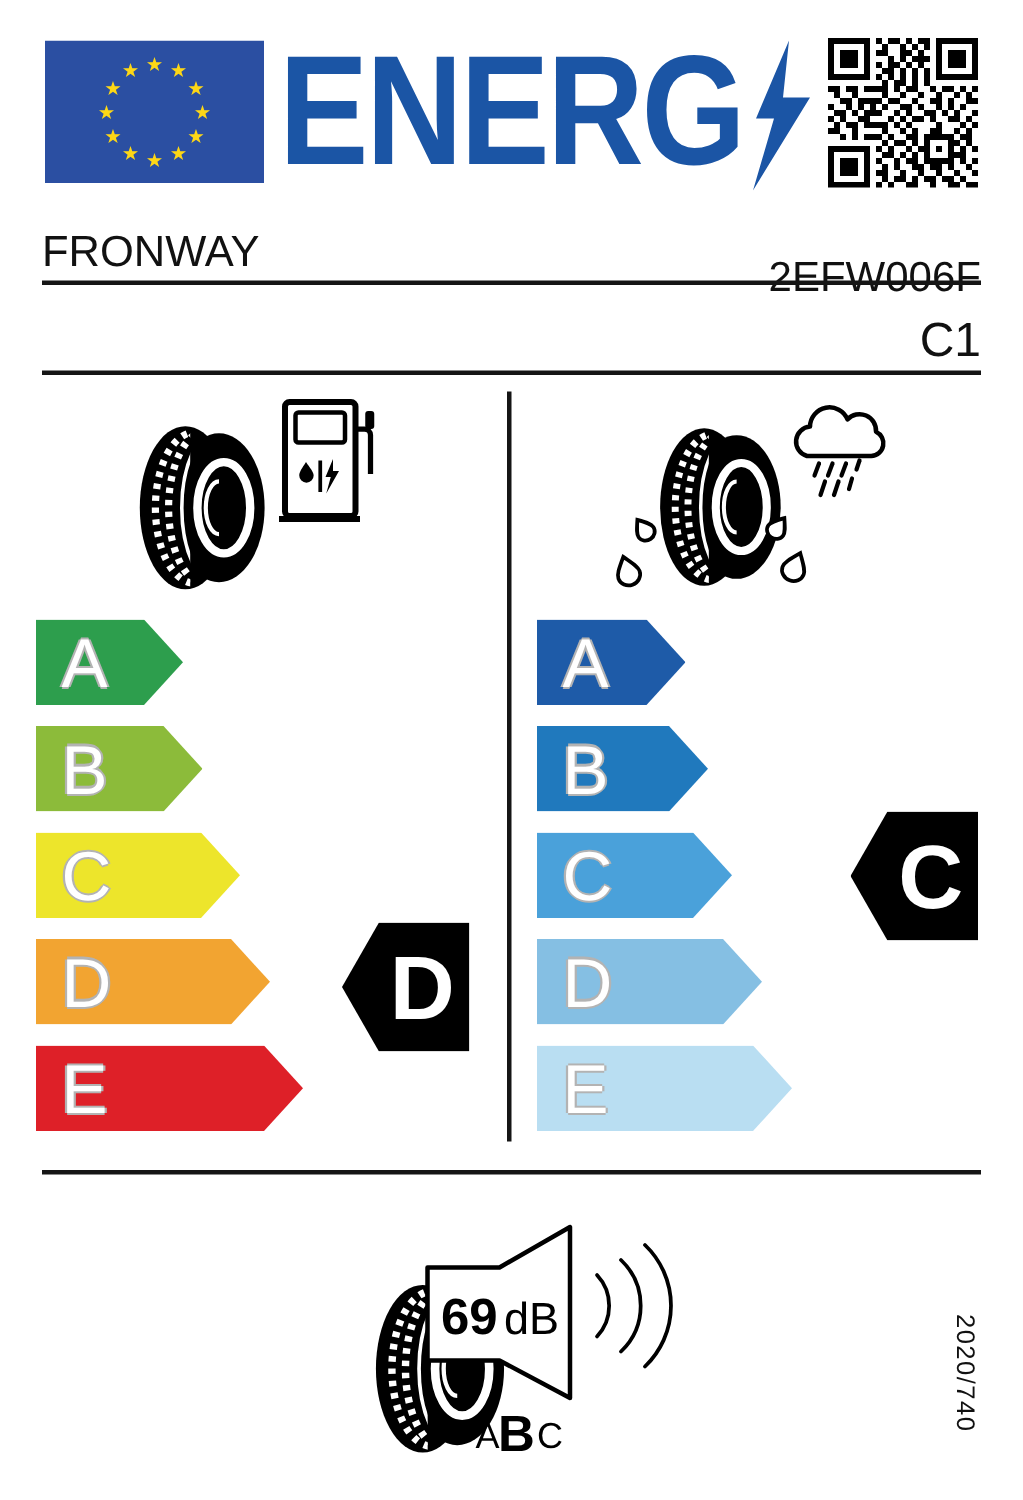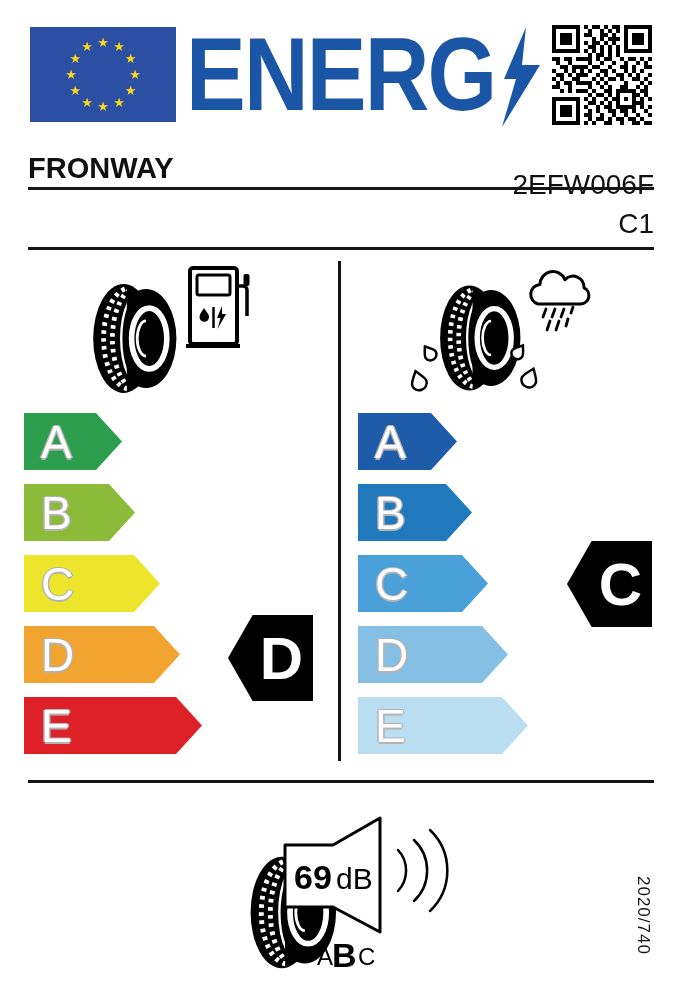--- a/index.html
+++ b/index.html
@@ -6,24 +6,24 @@
   .label{position:relative;width:682px;height:1000px;background:#fff;overflow:hidden;
          font-family:"Liberation Sans","DejaVu Sans",sans-serif;color:#111;}
   .abs{position:absolute;}
   
   .energ{position:absolute;left:186px;top:24px;font-size:104px;line-height:100px;font-weight:bold;
          letter-spacing:-2px;transform:scaleX(0.86);transform-origin:left top;}
   
   .hline{position:absolute;left:28px;right:28px;height:3px;background:#151515;}
   .vline{position:absolute;width:3px;background:#151515;}
   
-  .brand{position:absolute;left:28px;top:152px;font-size:29px;font-weight:bold;text-align:center;}
+  .brand{position:absolute;left:28px;top:152px;font-size:29px;font-weight:normal;text-align:center;}
   .model{position:absolute;right:28px;top:169px;font-size:28px;}
   .size{position:absolute;left:28px;top:199px;font-size:37px;}
-  .tclass{position:absolute;right:28px;top:208px;font-size:28px;}
+  .tclass{position:absolute;right:28px;top:208px;font-size:32px;}
   
   .arrow{position:absolute;height:57px;clip-path:polygon(0 0,calc(100% - 26px) 0,100% 50%,calc(100% - 26px) 100%,0 100%);
          display:flex;align-items:center;padding-left:17px;box-sizing:border-box;}
   .arrow span{font-size:46px;line-height:1;color:#fff;
     text-shadow:-1.5px 0 0 #b3b3b3,1.5px 0 0 #b3b3b3,0 -1.5px 0 #b3b3b3,0 1.5px 0 #b3b3b3;}
   
   .badge{position:absolute;width:85px;height:86px;background:#000;color:#fff;
          clip-path:polygon(0 50%,29% 0,100% 0,100% 100%,29% 100%);
          display:flex;align-items:center;justify-content:center;padding-left:22px;box-sizing:border-box;
          font-size:60px;font-weight:bold;}

